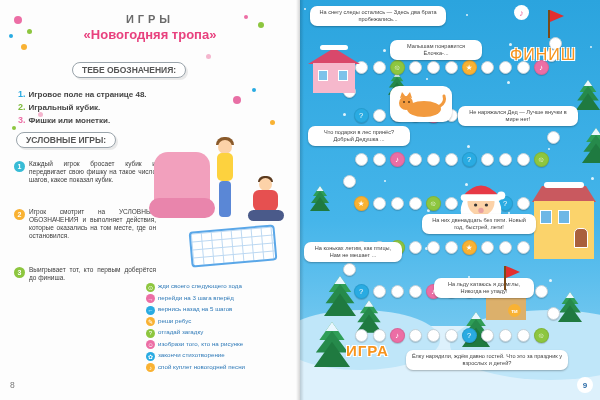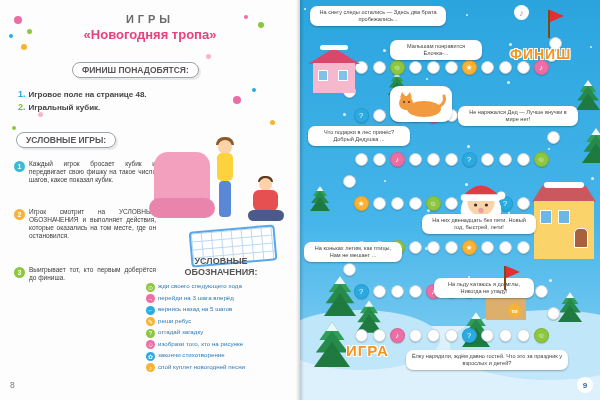--- a/index.html
+++ b/index.html
@@ -63,21 +63,21 @@
   .b4{left:122px;top:214px;width:104px;}
   .b5{left:4px;top:242px;width:88px;}
   .b6{left:134px;top:278px;width:90px;}
   .b7{left:106px;top:350px;width:152px;}
   .catbox{position:absolute;left:90px;top:86px;width:62px;height:36px;background:#fff;border-radius:9px;box-shadow:0 1px 2px rgba(0,0,0,.28);z-index:3;display:flex;align-items:center;justify-content:center;}
   .santa{position:absolute;left:154px;top:178px;width:54px;height:54px;z-index:3;}
   .tree{position:absolute;z-index:1;}
   .flake{position:absolute;background:#fff;border-radius:50%;opacity:.85;z-index:1;}
   .start-label{position:absolute;left:46px;top:342px;font-size:15px;font-weight:bold;color:#f7941d;letter-spacing:1px;z-index:5;
     text-shadow:-1px -1px 0 #fff,1px -1px 0 #fff,-1px 1px 0 #fff,1px 1px 0 #fff;}
-  .finish-label{position:absolute;left:210px;top:46px;font-size:14px;font-weight:bold;color:#f7941d;letter-spacing:1px;z-index:5;
+  .finish-label{position:absolute;left:210px;top:46px;font-size:16px;font-weight:normal;color:#f7941d;letter-spacing:1px;z-index:5;
     text-shadow:-1px -1px 0 #fff,1px -1px 0 #fff,-1px 1px 0 #fff,1px 1px 0 #fff;}
   .flag{position:absolute;z-index:5;}
   .flag .pole{position:absolute;left:0;top:0;width:2px;height:28px;background:#7a4a18;}
   .flag .pennant{position:absolute;left:2px;top:0;width:0;height:0;border-top:6px solid transparent;border-bottom:6px solid transparent;border-left:14px solid #e22f2f;}
   .finish-flag{left:248px;top:10px;}
   .fort{position:absolute;left:186px;top:290px;width:40px;height:30px;background:#dcb06b;border-radius:8px 8px 0 0;z-index:3;}
   .fort::before{content:"";position:absolute;top:-5px;left:4px;width:8px;height:5px;background:#dcb06b;box-shadow:12px 0 0 #dcb06b,24px 0 0 #dcb06b;}
   .fort-flag{left:204px;top:266px;}
   .fort-flag .pole{height:24px;}
   .note-deco{position:absolute;left:214px;top:5px;width:15px;height:15px;background:#fff;border-radius:50%;display:flex;align-items:center;justify-content:center;font-size:9px;color:#ec6ea5;z-index:5;}
@@ -113,27 +113,30 @@
         <div class="dot" style="left: 233px; top: 96px; width: 8px; height: 8px; background: rgb(232, 111, 165);"></div>
         <div class="dot" style="left: 252px; top: 88px; width: 4px; height: 4px; background: rgb(41, 171, 226);"></div>
         <div class="dot" style="left: 38px; top: 112px; width: 5px; height: 5px; background: rgb(244, 182, 206);"></div>
         <div class="dot" style="left: 12px; top: 126px; width: 4px; height: 4px; background: rgb(141, 198, 63);"></div>
         <div class="dot" style="left: 270px; top: 120px; width: 5px; height: 5px; background: rgb(249, 178, 51);"></div>
       </div>
 
     <div class="title-top">ИГРЫ</div>
     <div class="title-main">«Новогодняя тропа»</div>
 
-    <div class="hdr need-hdr">ФИНИШ ПОНАДОБЯТСЯ:</div>
+    <div class="hdr need-hdr">ТЕБЕ ОБОЗНАЧЕНИЯ:</div>
     <div class="need-list">
       <div class="need-item">
         <span class="nn c-blue">1.</span><span>Игровое поле на странице 48.</span>
       </div>
       <div class="need-item">
         <span class="nn c-green">2.</span><span>Игральный кубик.</span>
+      </div>
+      <div class="need-item">
+        <span class="nn c-pink">3.</span><span>Фишки или монетки.</span>
       </div>
     </div>
 
     <div class="hdr rules-hdr">УСЛОВНЫЕ ИГРЫ:</div>
     <div class="rule r1">
       <span class="badge bg1">1</span>
       <span class="rule-tx">Каждый игрок бросает кубик и передвигает свою фишку на такое число шагов, какое показал кубик.</span>
     </div>
     <div class="rule r2">
       <span class="badge bg2">2</span>
@@ -154,24 +157,20 @@
       </div>
       <div class="boy">
         <div class="hair"></div>
           <div class="head"></div>
         <div class="torso"></div>
           <div class="legs"></div>
       </div>
       <div class="board"></div>
     </div>
 
-    <div class="legend-hdr">
-      <div>УСЛОВНЫЕ</div>
-      <div>ОБОЗНАЧЕНИЯ:</div>
-    </div>
     <div class="legend-list" id="legend-list">
       <div class="legend-row">
           <span class="legend-ic" style="background: rgb(141, 198, 63);">⊙</span>
           <span class="legend-tx">жди своего следующего хода</span>
         </div>
       <div class="legend-row">
           <span class="legend-ic" style="background: rgb(236, 110, 165);">→</span>
           <span class="legend-tx">перейди на 3 шага вперёд</span>
         </div>
       <div class="legend-row">

